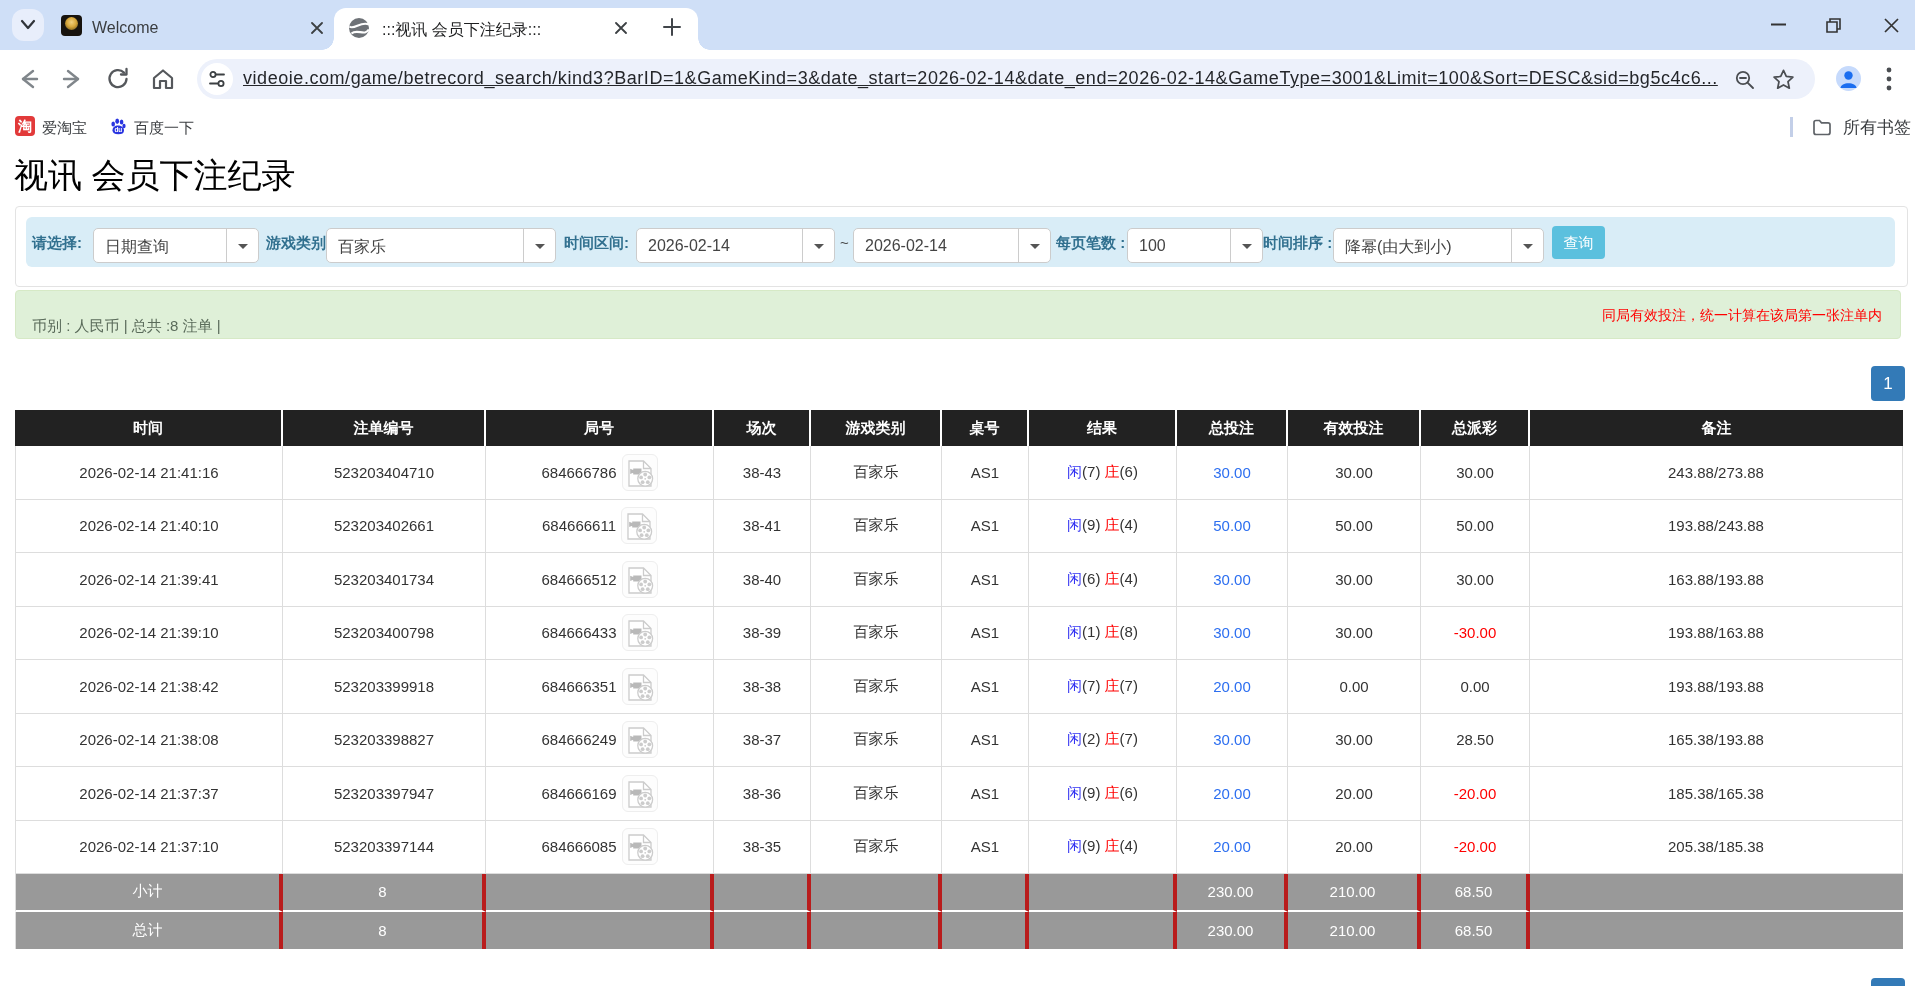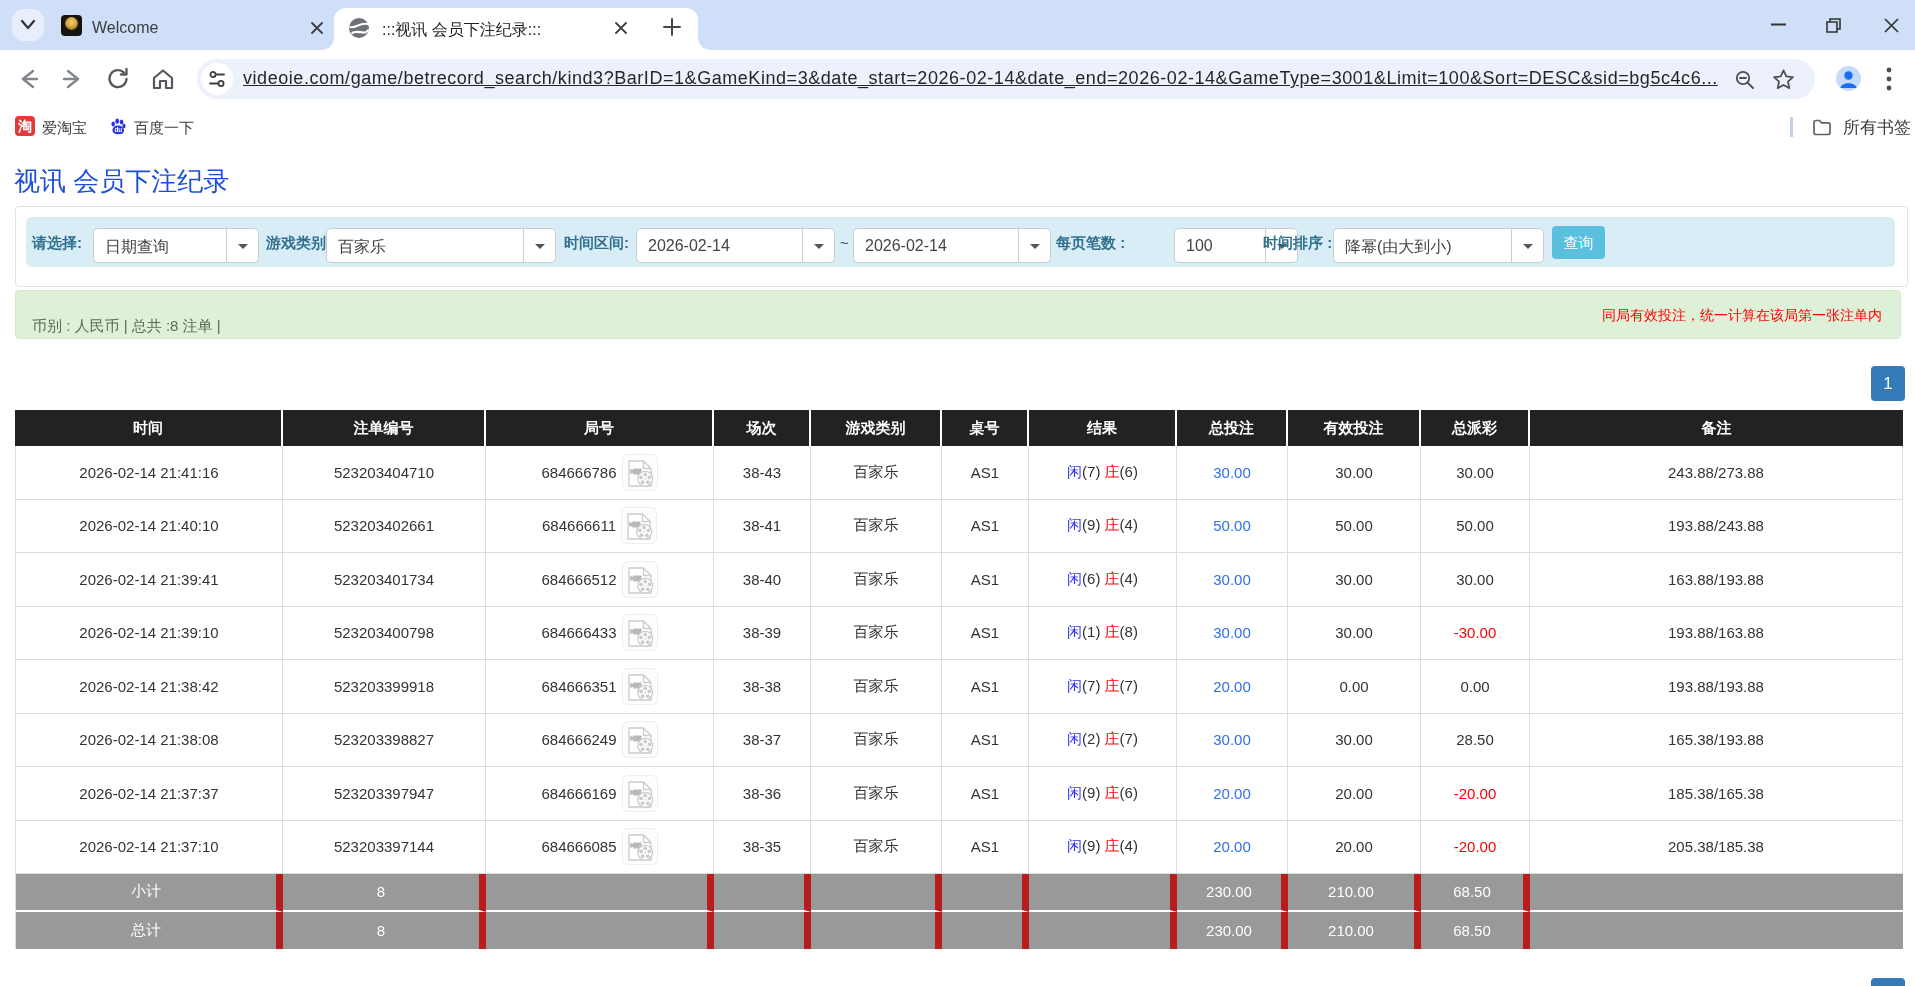--- a/index.html
+++ b/index.html
@@ -39,21 +39,21 @@
 #omni .urltxt { position:absolute; left:46px; top:9px; font-size:18px; color:#24262a; letter-spacing:0.55px; white-space:nowrap;text-decoration:underline; }
 #avatar { position:absolute; left:1836px; top:16px; width:25px; height:25px; border-radius:50%;
   background:#c6dafc; overflow:hidden; }
 
 #bkbar { position:absolute; left:0; top:58px; width:1915px; height:40px; background:#fff; }
 .bktxt { position:absolute; top:11px; font-size:15px; color:#3a3d40; }
 #tbicon { position:absolute; left:15px; top:8px; width:20px; height:20px; border-radius:4px; background:#e23a3a; }
 #tbicon span { position:absolute; left:3px; top:2px; color:#fff; font-size:14px; font-weight:bold; }
 
 
-#pg-title { position:absolute; left:14px; top:114px; font-size:26px; color:#1d4ed8; }
+#pg-title { position:absolute; left:14px; top:103px; font-size:34px; color:#000000; }
 #panel { position:absolute; left:15px; top:156px; width:1893px; height:81px; background:#fff;
   border:1px solid #e3e3e3; border-radius:4px; }
 #bluebar { position:absolute; left:10px; top:10px; width:1869px; height:50px; background:#d9edf7;
   border-radius:6px; }
 .flabel { position:absolute; top:17px; font-size:15px; font-weight:bold; color:#31708f; white-space:nowrap; }
 .sel { position:absolute; top:11px; height:35px; background:#fff; border:1px solid #ccc; border-radius:5px; }
 .sel .st { position:absolute; left:11px; top:8px; font-size:16px; color:#444; white-space:nowrap; }
 .sel .sa { position:absolute; right:0; top:0; bottom:0; width:32px; border-left:1px solid #ccc; }
 .sel .sa i { position:absolute; left:11px; top:15px; width:0; height:0; border-left:5px solid transparent;
   border-right:5px solid transparent; border-top:5px solid #555; }
@@ -70,21 +70,21 @@
 
 
 #btable { position:absolute; left:15px; top:360px; width:1888px; border-collapse:separate;
   border-spacing:0; table-layout:fixed; font-size:16px; color:#333; }
 #btable th { background:#222; color:#fff; font-weight:bold; font-size:15px; height:36px;
   border-right:2px solid #fff; text-align:center; vertical-align:middle; }
 #btable th:last-child { border-right:none; }
 #btable td { height:53.5px; font-size:15px; text-align:center; vertical-align:middle; border-right:1px solid #ddd;
   border-bottom:1px solid #ddd; background:#fff; }
 #btable td:first-child { border-left:1px solid #ddd; }
-#btable tr.ft td { background:#999; color:#fff; height:37.5px; border-right:7px solid #b91c1c;
+#btable tr.ft td { background:#999; color:#fff; height:37.5px; border-right:4px solid #b91c1c;
   border-bottom:2px solid #fff; }
 #btable tr.ft td:last-child { border-right:none; }
 #btable tr.ft2 td { border-bottom:none; }
 .bl { color:#2d6ff0; }
 .rd { color:#f00; }
 .cellic { display:inline-flex; align-items:center; justify-content:flex-start; }
 .vbtn { display:inline-block; width:36px; height:37px; border:1px solid #eee; border-radius:6px;
   background:#fdfdfd; margin-left:5px; vertical-align:middle; position:relative; }
 .vbtn svg { position:absolute; left:4px; top:4px; }
 </style>
@@ -232,21 +232,21 @@
           </div>
         </div>
       <div class="flabel" style="left:814px;font-weight:normal;color:#444;">~</div>
       <div class="sel" style="left:827px;width:198px;">
           <div class="st">2026-02-14</div>
           <div class="sa">
             <i></i>
           </div>
         </div>
       <div class="flabel" style="left:1030px;">每页笔数 :</div>
-      <div class="sel" style="left:1148px;width:124px;">
+      <div class="sel" style="left:1101px;width:136px;">
           <div class="st">100</div>
           <div class="sa">
             <i></i>
           </div>
         </div>
       <div class="flabel" style="left:1237px;">时间排序 :</div>
       <div class="sel" style="left:1307px;width:211px;">
           <div class="st">降幂(由大到小)</div>
           <div class="sa">
             <i></i>

